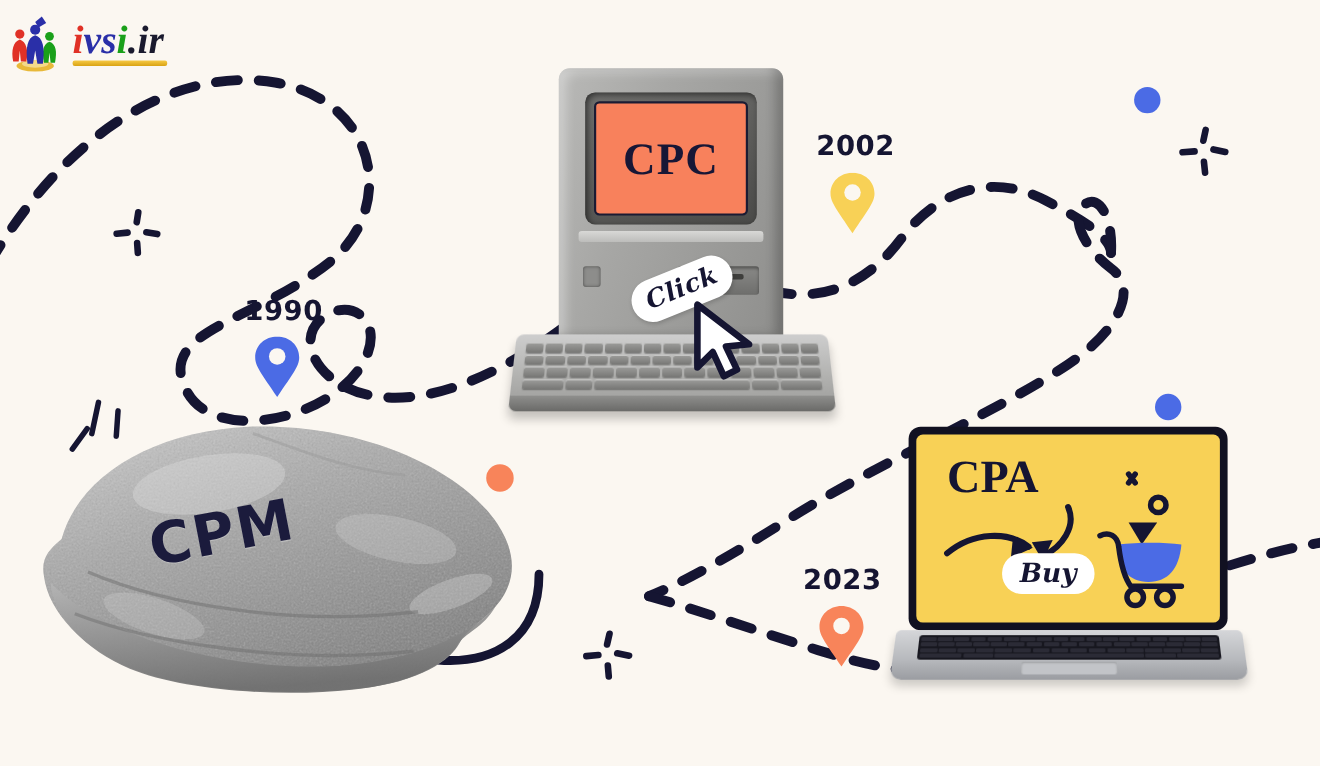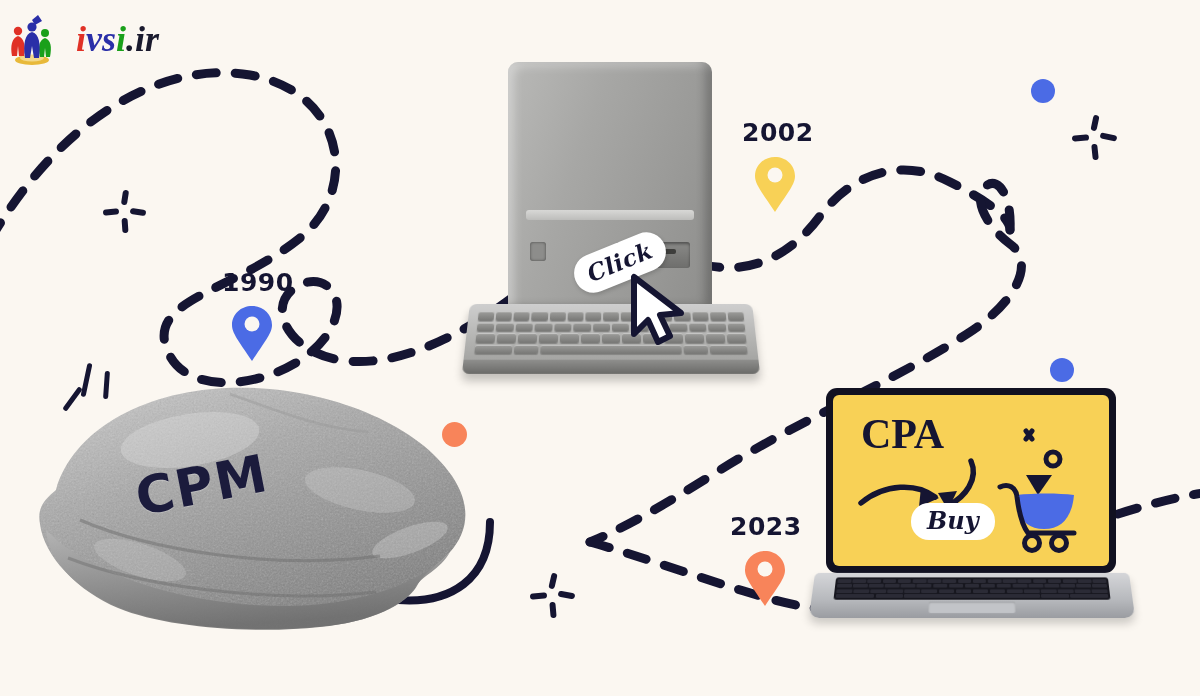--- a/index.html
+++ b/index.html
@@ -10,21 +10,21 @@
     overflow:hidden;
     position:relative;
   }
   #stage{position:relative;width:1200px;height:696px;overflow:hidden;background:#FBF7F1;}
   .layer{position:absolute;left:0;top:0;width:1200px;height:696px;}
   .abs{position:absolute;}
 
   
   #logo{left:8px;top:8px;width:190px;height:62px;display:flex;align-items:center;}
   #logo .mark{width:48px;height:54px;position:relative;flex:0 0 48px;}
-  #logo .word{margin-left:20px;display:flex;flex-direction:row;line-height:1;}
+  #logo .word{margin-left:10px;display:flex;flex-direction:column;line-height:1;}
   #logo .letters{font-family:"Liberation Serif",serif;font-style:italic;font-weight:bold;font-size:36px;letter-spacing:0px;}
   #logo .l1{color:#E03126;}
   #logo .l2{color:#2A2FA8;}
   #logo .l3{color:#1AA01A;}
   #logo .l4{color:#1A1A2E;}
   #logo .bar{height:5px;background:linear-gradient(#F6C945,#D9A313);border-radius:2px;margin-top:1px;width:104%;}
 
   
   .year{
     font-family:"DejaVu Sans", sans-serif;
@@ -298,20 +298,25 @@
 
       <path d="M60 150 C 130 180, 250 200, 360 186" fill="none" stroke="#6e6e6e" stroke-width="3" opacity=".5"></path>
       <path d="M48 188 C 120 216, 250 234, 356 222" fill="none" stroke="#6a6a6a" stroke-width="3" opacity=".45"></path>
       <path d="M210 24 C 260 42, 300 58, 348 62" fill="none" stroke="#9a9a9a" stroke-width="2.5" opacity=".5"></path>
     </svg>
   </div>
   <div id="rockTxt" class="abs">CPM</div>
 
   <div id="mac" class="abs">
     <div class="case">
+      <div class="bezel">
+        <div class="screen">
+          <span>CPC</span>
+        </div>
+      </div>
       <div class="shelf"></div>
       <div class="applelogo"></div>
       <div class="drive"></div>
     </div>
     <div class="kbd">
       <div class="keys">
         <div class="krow" style="grid-template-columns:repeat(15,1fr);">
           <div class="key"></div>
             <div class="key"></div>
             <div class="key"></div>

